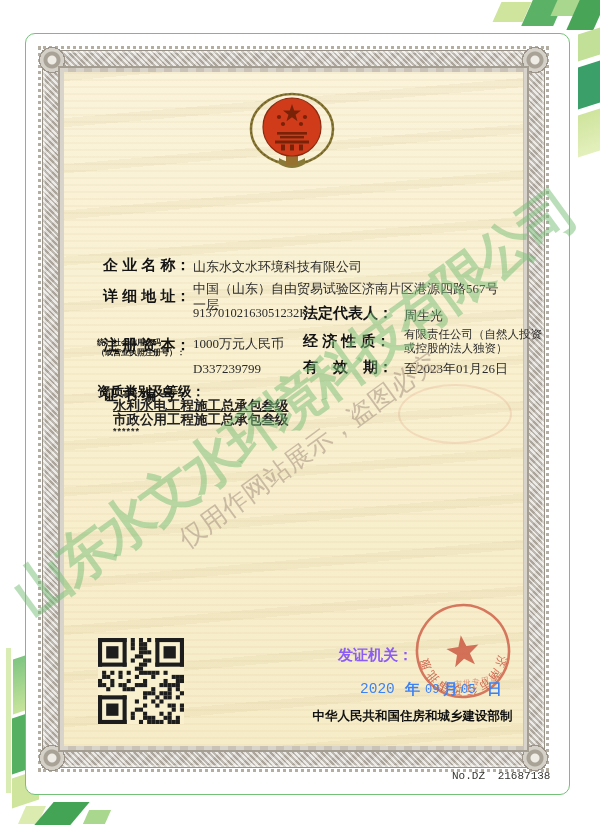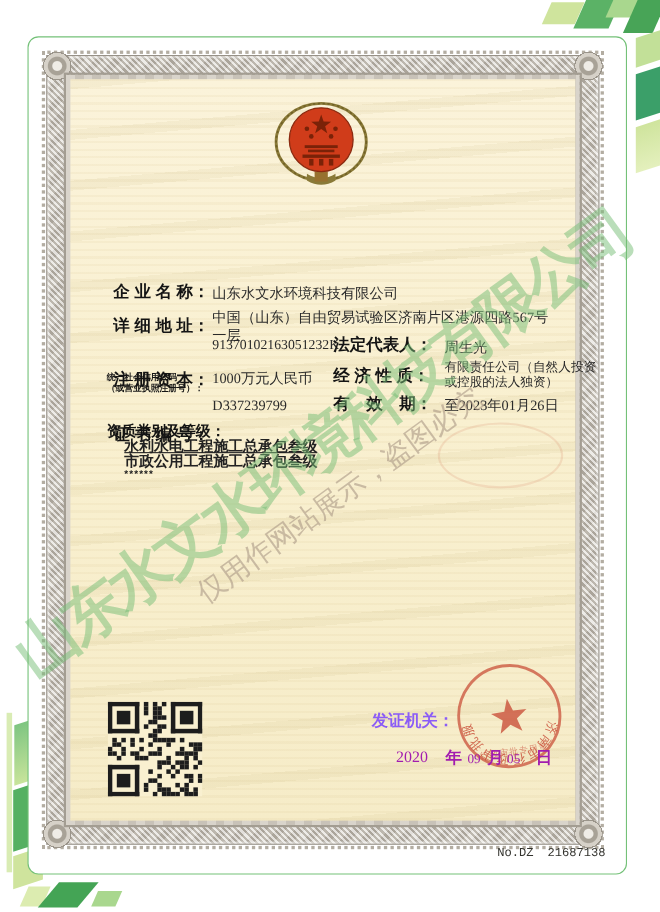--- a/index.html
+++ b/index.html
@@ -36,21 +36,21 @@
        letter-spacing:7px;font-weight:600;}
   .lbl{font-size:15px;font-weight:700;color:#141414;white-space:nowrap;}
   .lbl-sm{font-size:8px;font-weight:700;color:#141414;line-height:9.5px;white-space:nowrap;margin-top:35px;}
   .val{font-family:"Liberation Serif","DejaVu Serif",serif;font-size:13px;color:#2a2a2a;white-space:nowrap;}
   .val-sm{font-family:"Liberation Serif","DejaVu Serif",serif;font-size:11.5px;color:#2a2a2a;
           line-height:14px;white-space:nowrap;}
   .qual{font-family:"Liberation Serif","DejaVu Serif",serif;font-size:13.5px;font-weight:700;
         color:#222;line-height:14.5px;white-space:nowrap;}
   .stars{font-size:9px;letter-spacing:1px;color:#222;font-weight:700;}
   .issue-lbl{font-size:15px;font-weight:700;color:#8b5cf6;}
-  .date-el{font-family:Liberation Serif, serif;color:#a21caf;}
+  .date-el{font-family:Liberation Mono, monospace;color:#3b82f6;}
   .madeby{font-family:"Liberation Serif","DejaVu Serif",serif;font-size:12.5px;font-weight:700;color:#111;
           text-align:center;}
   .foot-l{font-size:9px;color:#4c4c46;letter-spacing:.3px;}
   .foot-r{font-family:"Liberation Mono","DejaVu Sans Mono",monospace;font-size:11px;color:#33332e;}
   
   .wm{position:absolute;white-space:nowrap;pointer-events:none;z-index:30;transform-origin:0 0;}
   .wm-green{left:-2px;top:572px;font-size:56px;font-weight:700;letter-spacing:-4px;
             color:rgba(118,190,118,.5);transform:rotate(-36deg);}
   .wm-gray{left:172px;top:528px;font-size:26px;font-weight:400;
            color:rgba(170,152,134,.6);transform:rotate(-36deg);}
@@ -289,20 +289,21 @@
     <text x="50" y="85" text-anchor="middle" font-size="8" fill="rgba(201,80,58,.6)" letter-spacing="1">行政审批专用章</text>
   </svg>
 
   <div class="abs date-el" style="left:360px;top:681px;font-size:14.5px;z-index:26;">2020</div>
   <div class="abs date-el" style="left:405px;top:680px;font-size:15px;font-weight:700;z-index:26;">年</div>
   <div class="abs date-el" style="left:425px;top:683px;font-size:12px;z-index:26;">09</div>
   <div class="abs date-el" style="left:443px;top:680px;font-size:15px;font-weight:700;z-index:26;">月</div>
   <div class="abs date-el" style="left:461px;top:683px;font-size:12px;z-index:26;">05</div>
   <div class="abs date-el" style="left:487px;top:680px;font-size:15px;font-weight:700;z-index:26;">日</div>
 
+  <div class="abs madeby" style="left:310px;top:708px;width:205px;z-index:10;">中华人民共和国住房和城乡建设部制</div>
 
   <div class="abs foot-r" style="left:452px;top:770px;z-index:10;">
     <span>No.DZ</span>
     <span style="margin-left:6px;">21687138</span>
   </div>
 
   <div class="wm wm-green">山东水文水环境科技有限公司</div>
   <div class="wm wm-gray">仅用作网站展示，盗图必究</div>
 
 </div>

